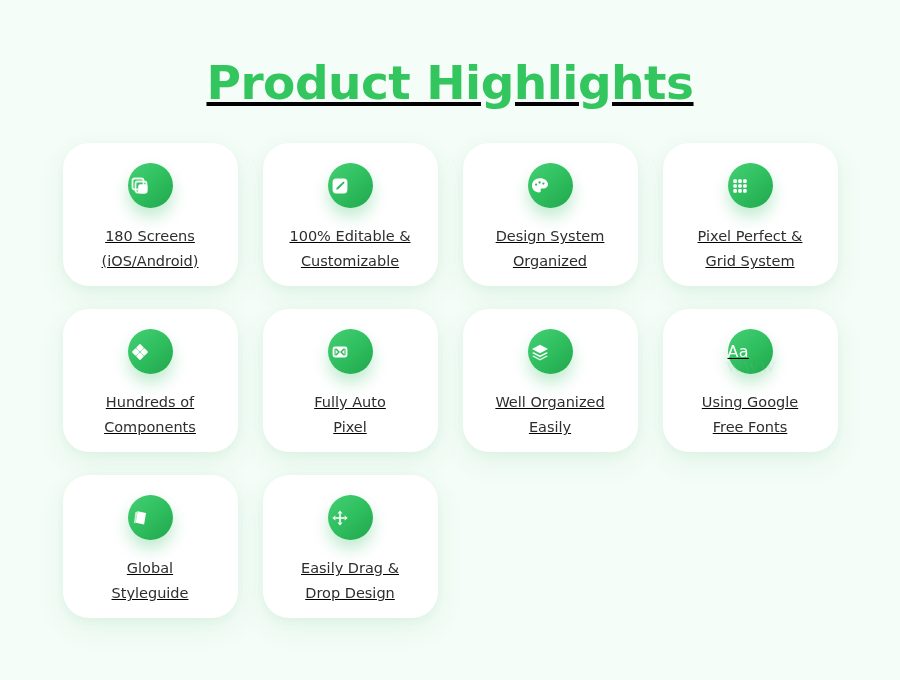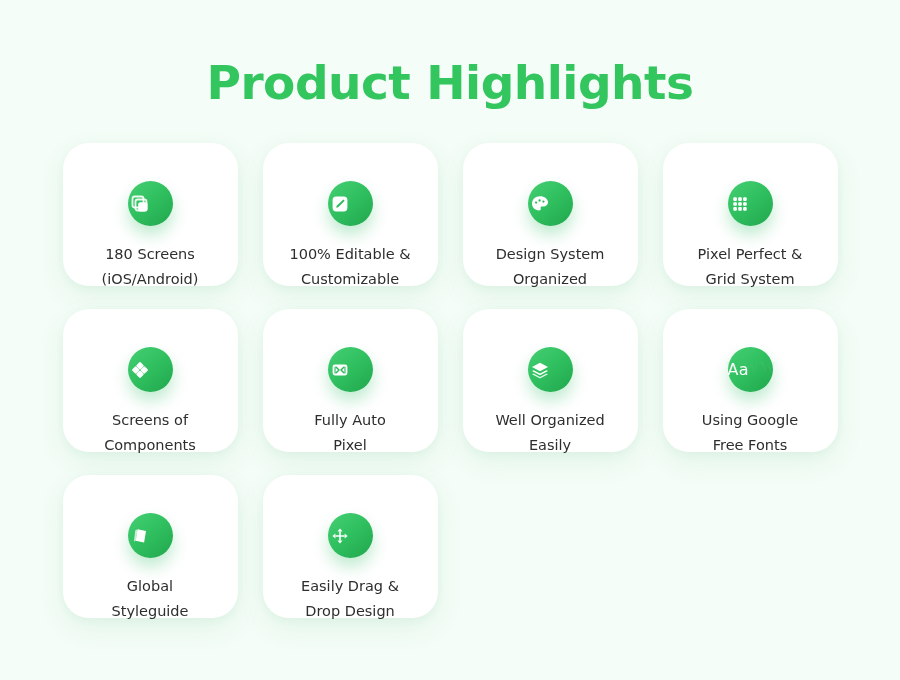--- a/index.html
+++ b/index.html
@@ -12,20 +12,21 @@
     background: #f4fdf7;
     font-family: "Liberation Sans", sans-serif;
     overflow: hidden;
   }
   .page {
     position: relative;
     width: 900px;
     height: 680px;
     background: #f4fdf7;
     box-sizing: border-box;
+    text-decoration: underline;
   }
   .page-title {
     margin: 0;
     padding-top: 52px;
     text-align: center;
     font-size: 47px;
     line-height: 62px;
     font-weight: bold;
     letter-spacing: -0.5px;
     color: #33c55e;
@@ -44,21 +45,21 @@
     width: 175px;
     height: 143px;
     background: #ffffff;
     border-radius: 26px;
     box-shadow: 0 10px 26px rgba(66, 170, 110, 0.10),
                 0 2px 8px rgba(66, 170, 110, 0.06);
     display: flex;
     flex-direction: column;
     align-items: center;
     box-sizing: border-box;
-    padding-top: 38px;
+    padding-top: 20px;
   }
   .icon-circle {
     position: relative;
     width: 45px;
     height: 45px;
     border-radius: 50%;
     background: linear-gradient(140deg, #45cf74 0%, #31c161 45%, #20a74c 100%);
     display: flex;
     align-items: center;
     box-shadow: 0 9px 16px rgba(47, 190, 100, 0.30);
@@ -164,21 +165,21 @@
 
     <div class="card">
       <div class="icon-circle">
         <svg width="24" height="24" viewBox="0 0 24 24" fill="none">
           <rect x="12" y="3.6" width="5.9" height="5.9" rx="1.2" transform="rotate(45 12 3.6)" fill="#ffffff"></rect>
           <rect x="12" y="12.1" width="5.9" height="5.9" rx="1.2" transform="rotate(45 12 12.1)" fill="#ffffff"></rect>
           <rect x="7.75" y="7.85" width="5.9" height="5.9" rx="1.2" transform="rotate(45 7.75 7.85)" fill="#ffffff"></rect>
           <rect x="16.25" y="7.85" width="5.9" height="5.9" rx="1.2" transform="rotate(45 16.25 7.85)" fill="#ffffff"></rect>
         </svg>
       </div>
-      <div class="card-label">Screens of
+      <div class="card-label">Hundreds of
 Components</div>
     </div>
 
     <div class="card">
       <div class="icon-circle">
         <svg width="24" height="24" viewBox="0 0 24 24" fill="none">
           <rect x="4.6" y="6.6" width="14.8" height="10.8" rx="2.4" fill="#ffffff"></rect>
           <path d="M8.2 9.2 L11 12 L8.2 14.8" stroke="#2db95a" stroke-width="1.5" fill="none" stroke-linecap="round" stroke-linejoin="round"></path>
           <path d="M15.8 9.2 L13 12 L15.8 14.8" stroke="#2db95a" stroke-width="1.5" fill="none" stroke-linecap="round" stroke-linejoin="round"></path>
           <rect x="6.5" y="8.4" width="1.1" height="7.2" rx="0.5" fill="#2db95a"></rect>

